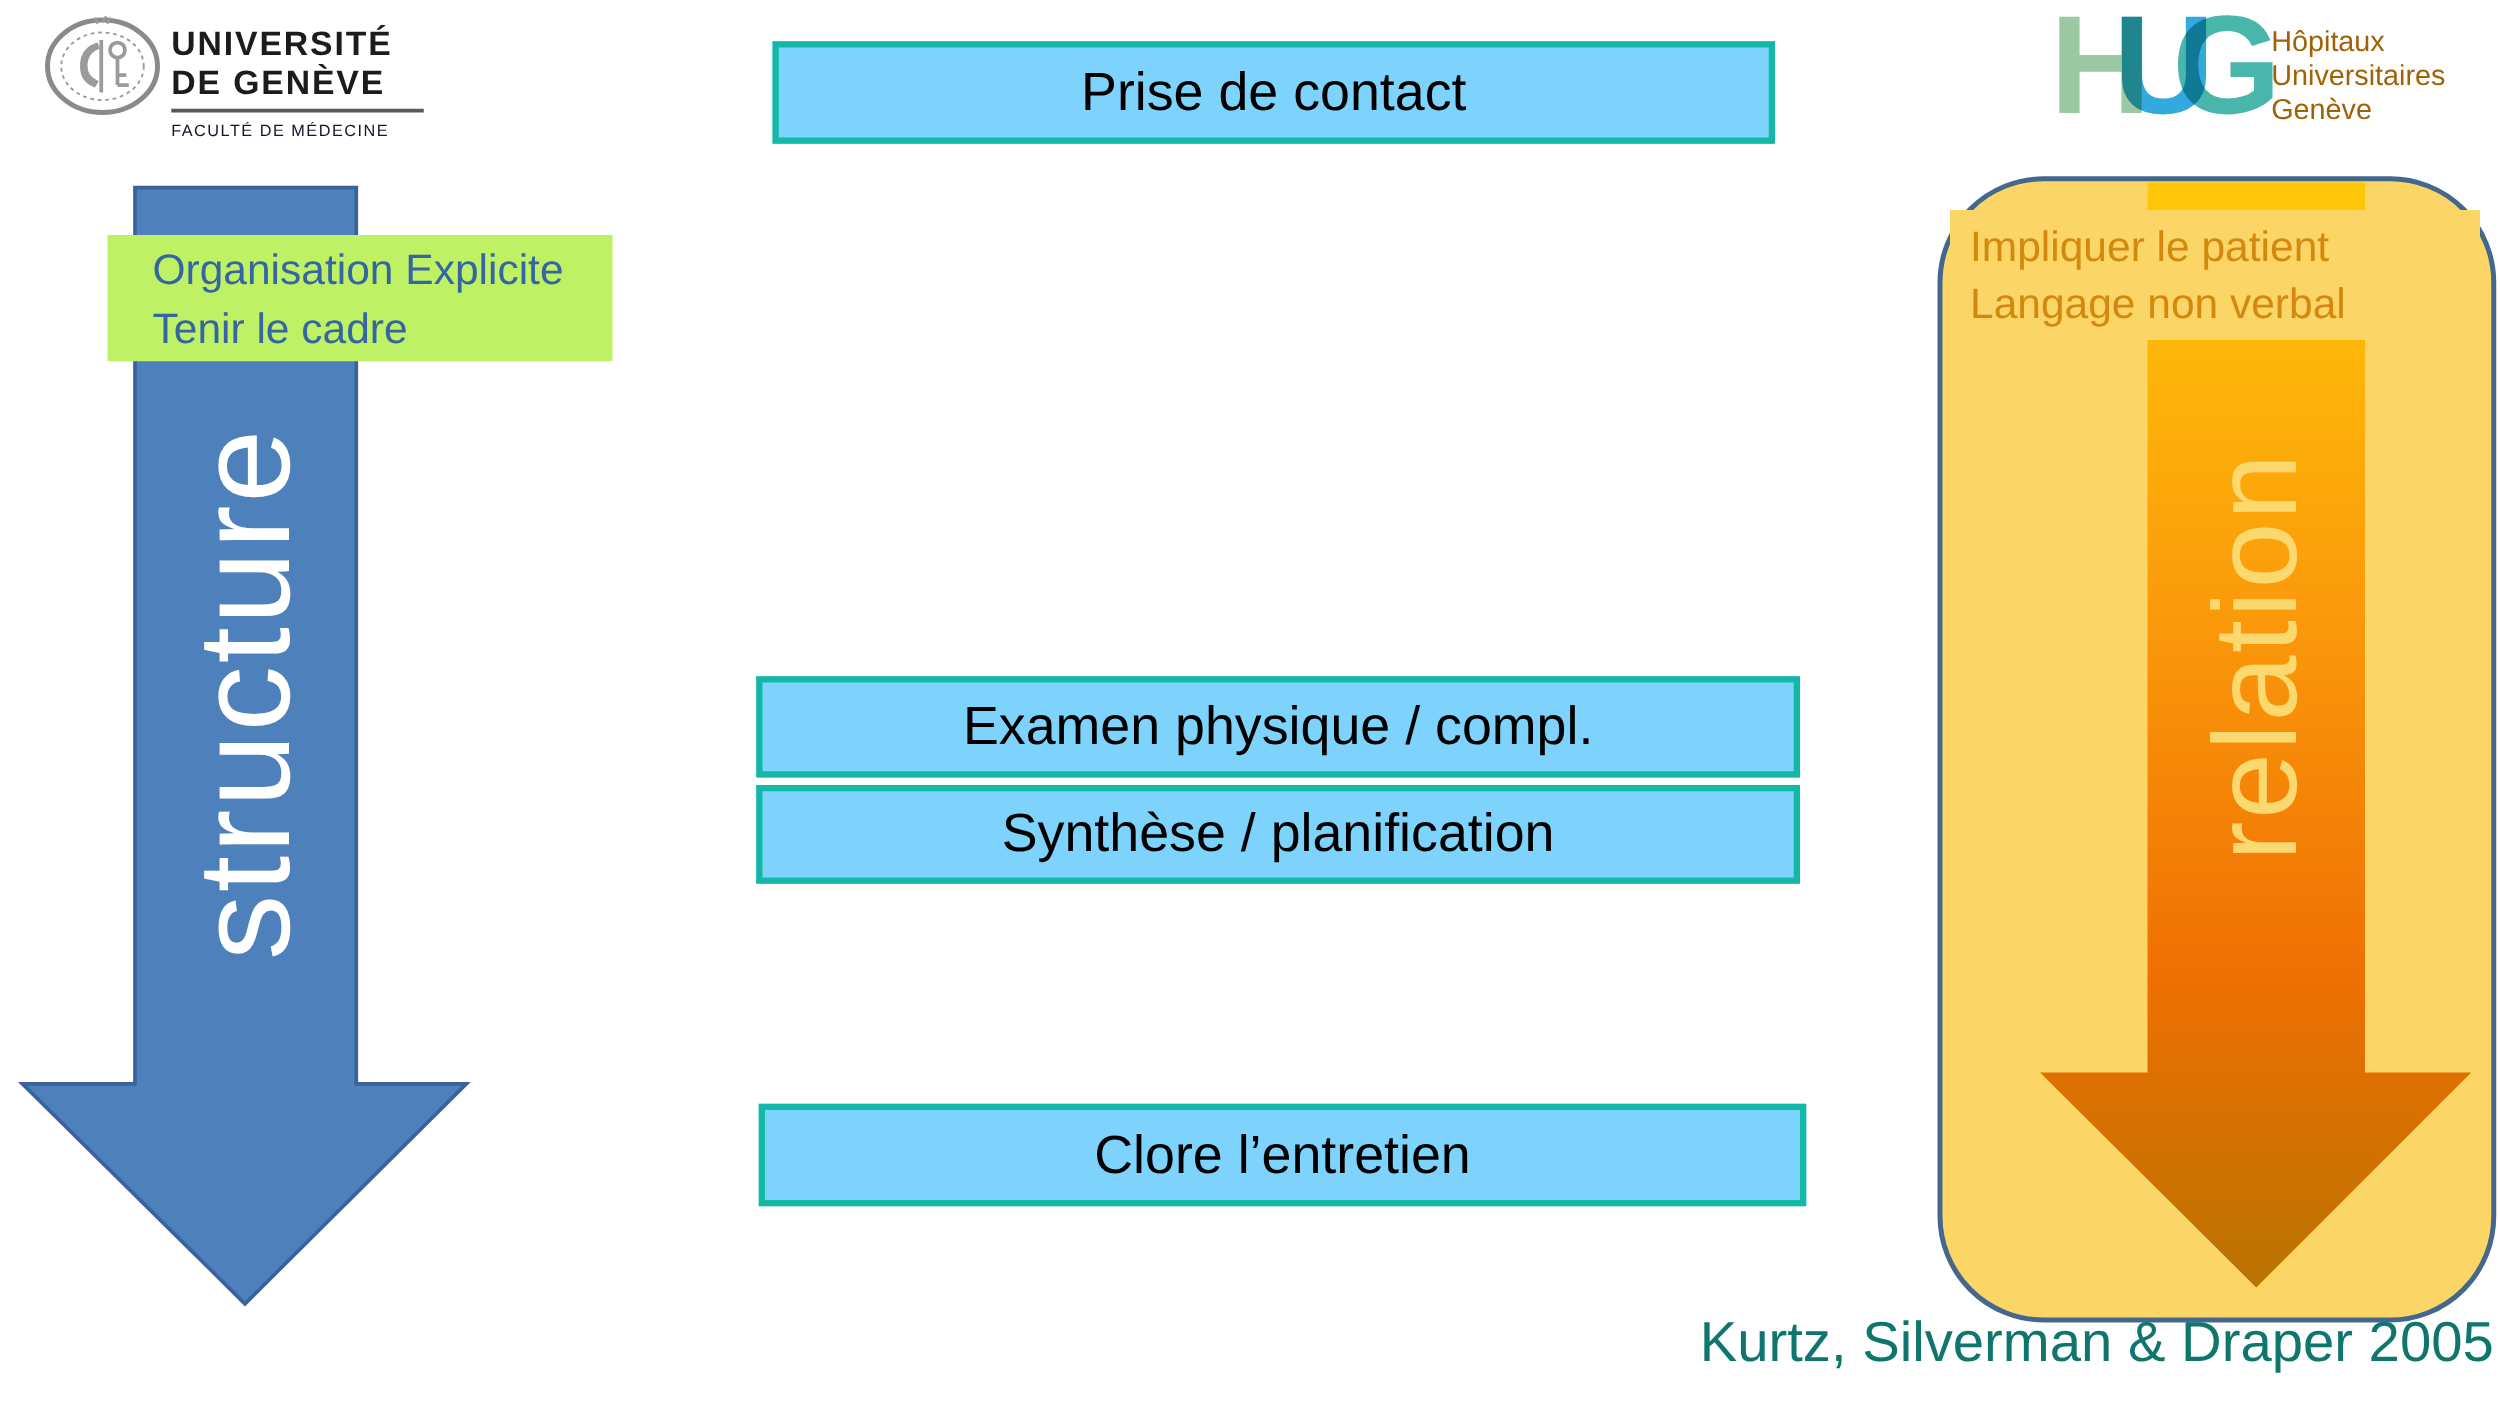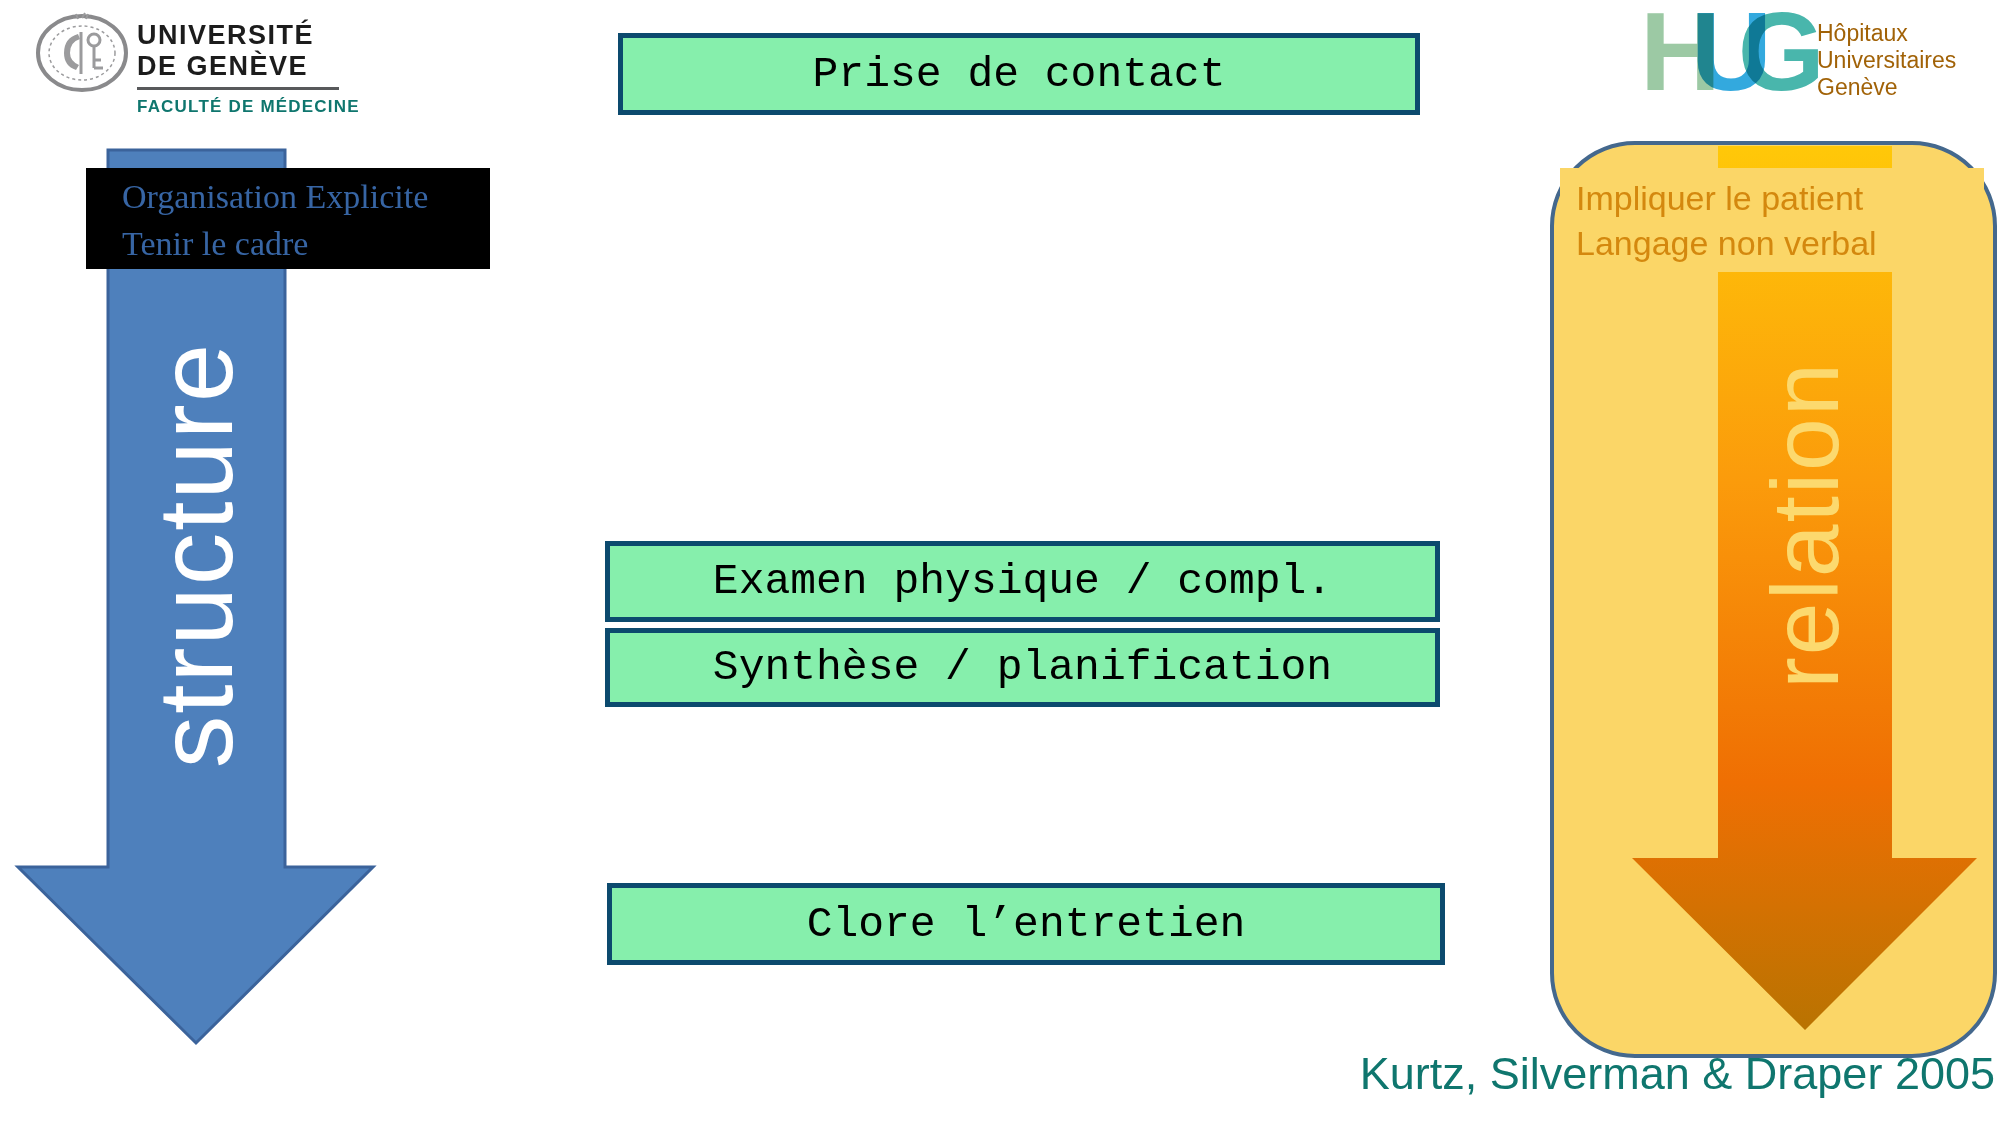--- a/index.html
+++ b/index.html
@@ -5,44 +5,44 @@
   html,body{margin:0;padding:0;background:#e8e8e8;}
   .slide{
     position:relative;width:2000px;height:1125px;background:#ffffff;
     font-family:"Liberation Sans",sans-serif;overflow:hidden;padding-left:27px;
   }
   
   .unige-seal{position:absolute;left:34px;top:12px;width:96px;height:82px;}
   .unige-text{position:absolute;left:137px;top:20px;line-height:1;}
   .unige-name{font-size:27px;font-weight:bold;color:#1c1c1c;letter-spacing:1.5px;line-height:31px;}
   .unige-rule{width:202px;height:0;border-bottom:3px solid #58595b;margin-top:5px;}
-  .unige-fac{font-size:17px;font-weight:bold;color:#0f766e;letter-spacing:1.2px;margin-top:8px;}
+  .unige-fac{font-size:13px;font-weight:normal;color:#0f172a;letter-spacing:1.2px;margin-top:8px;}
   .hug-letters{position:absolute;left:1640px;top:-10px;font-size:112px;font-weight:bold;line-height:1.1;}
   .hug-letters span{display:inline-block;mix-blend-mode:multiply;}
   .hug-h{color:#9cc9a4;}
   .hug-u{color:#33a9de;margin-left:-30px;}
   .hug-g{color:#49b6ac;margin-left:-34px;}
   .hug-name{position:absolute;left:1817px;top:20px;font-size:23px;line-height:27px;color:#a16207;}
   
   .stage{
-    position:absolute;border:5px solid #0c4a6e;background:#86efac;
+    position:absolute;border:5px solid #14b8a6;background:#7dd3fc;
     display:flex;align-items:center;justify-content:center;
-    font-size:43px;color:#000000;white-space:nowrap;font-family:Liberation Mono, monospace;
+    font-size:43px;color:#000000;white-space:nowrap;
   }
   .stage.prise   {left:618px;top:33px; width:792px;height:72px;}
   .stage.recueil {left:573px;top:285px;width:872px;height:73px;}
   .stage.examen  {left:605px;top:541px;width:825px;height:71px;}
   .stage.synthese{left:605px;top:628px;width:825px;height:69px;}
   .stage.clore   {left:607px;top:883px;width:828px;height:72px;}
   
   .blue-arrow-svg{position:absolute;left:0;top:0;width:400px;height:1060px;}
   .structure-notes{
-    position:absolute;left:86px;top:168px;width:404px;height:101px;background:#000000;
+    position:absolute;left:86px;top:188px;width:404px;height:101px;background:#bef264;
     padding:5px 0 0 36px;box-sizing:border-box;
-    font-size:34px;line-height:47px;color:#3765a4;white-space:nowrap;font-family:Liberation Serif, serif;
+    font-size:34px;line-height:47px;color:#3765a4;white-space:nowrap;
   }
   .structure-label{
     position:absolute;left:196px;top:555px;transform:translate(-50%,-50%) rotate(-90deg);
     font-size:105px;color:#ffffff;white-space:nowrap;letter-spacing:2px;
   }
   
   .relation-panel{
     position:absolute;left:1550px;top:141px;width:439px;height:909px;
     background:#fbd667;border:4px solid #44688d;border-radius:85px;
   }

